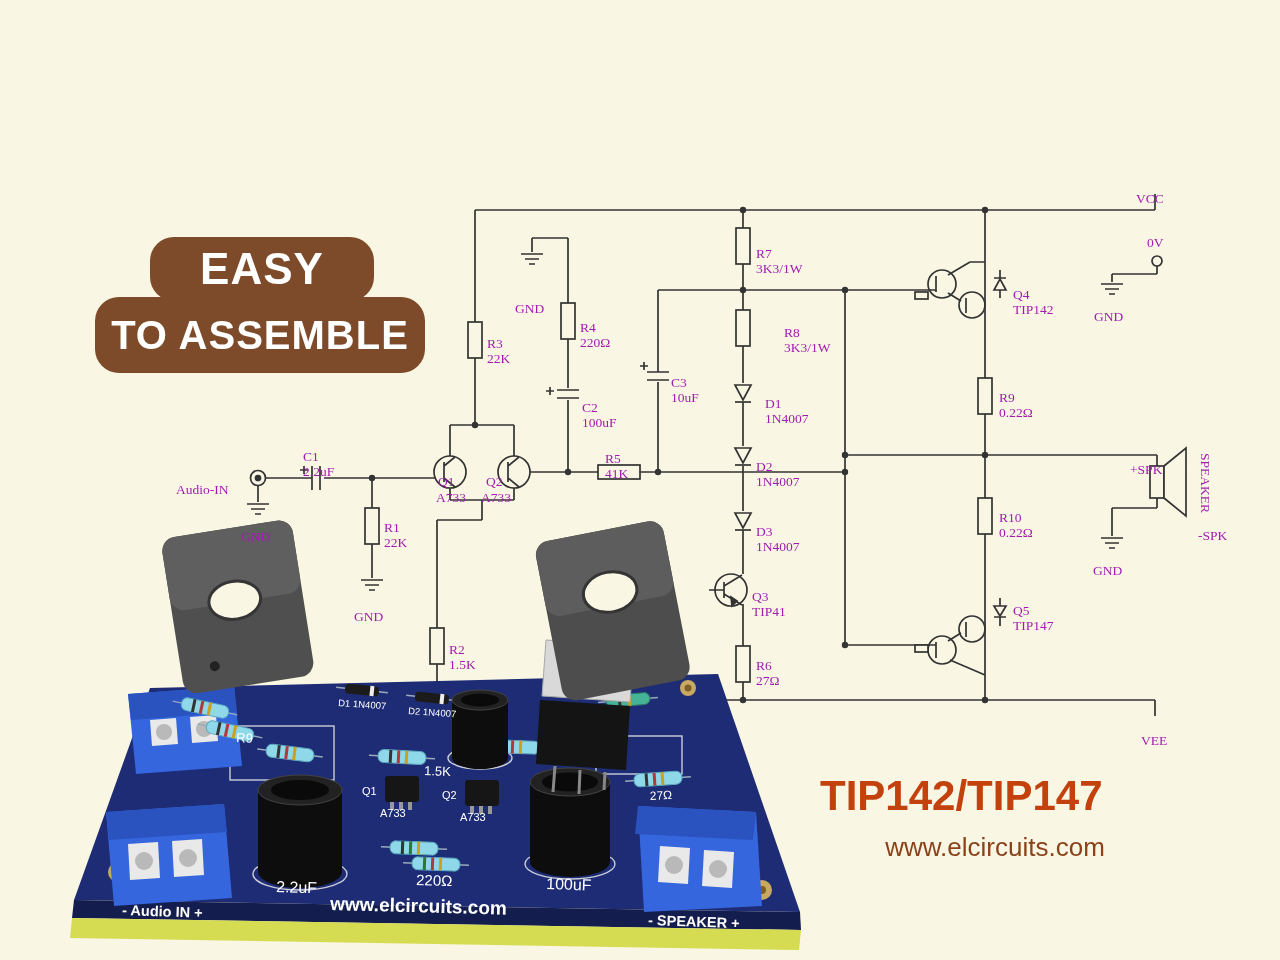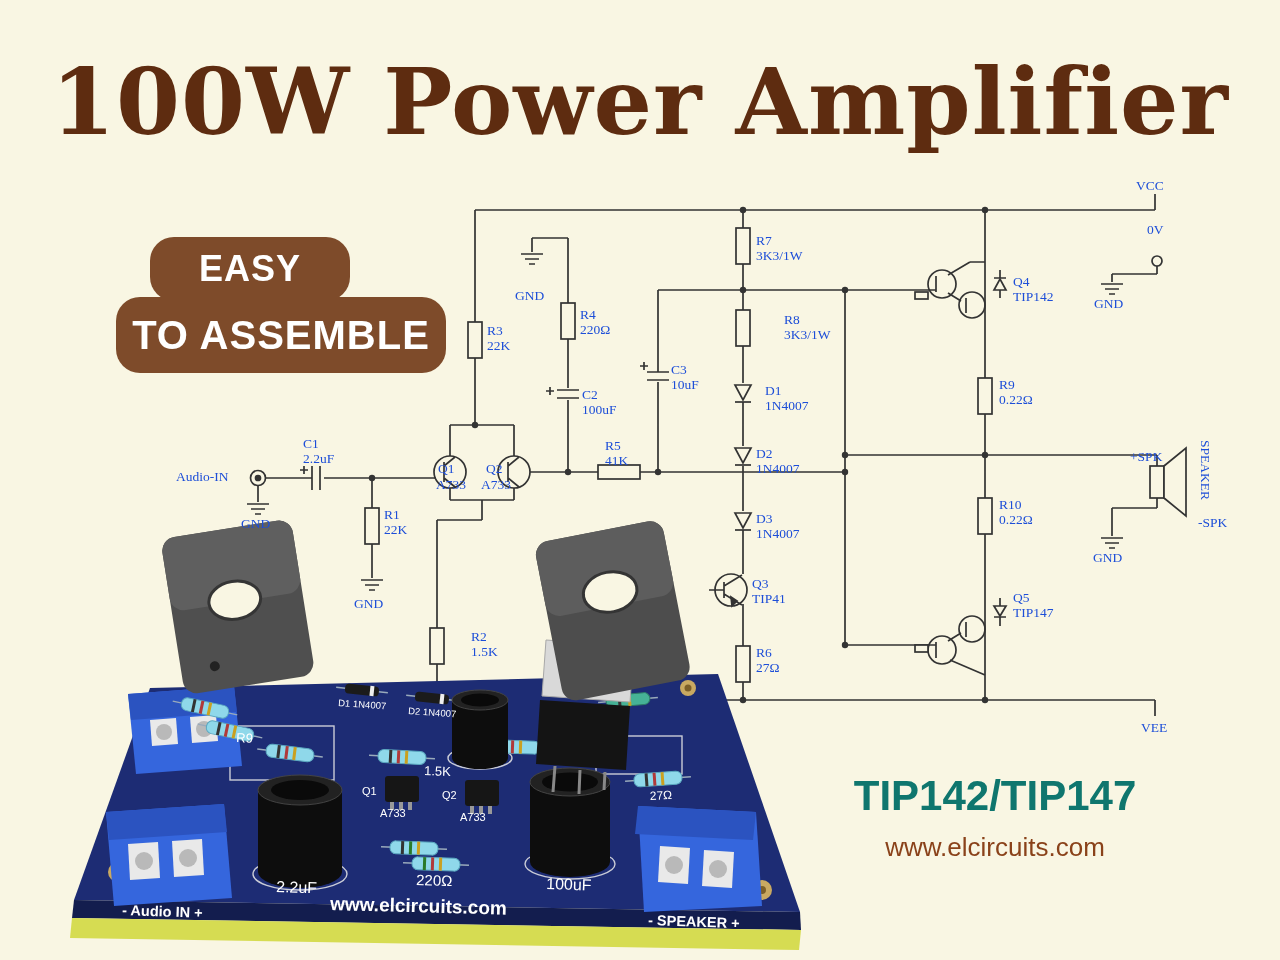--- a/index.html
+++ b/index.html
@@ -4,27 +4,27 @@
 <style>
   html,body{margin:0;padding:0;background:#888;}
   .canvas{position:relative;width:1280px;height:960px;background:#f9f6e3;overflow:hidden;
           font-family:"Liberation Serif",serif;color:#111;}
   .layer{position:absolute;left:0;top:0;width:1280px;height:960px;}
   .page-title{position:absolute;left:0;top:48px;width:100%;text-align:center;
       font-family:"DejaVu Serif",serif;font-weight:bold;font-size:92px;color:#5e2c10;letter-spacing:1px;}
   .badge{position:absolute;background:#7e4b2a;border-radius:24px;color:#fff;
       font-family:"Liberation Sans",sans-serif;font-weight:bold;
       display:flex;align-items:center;justify-content:center;}
-  .badge.b1{left:150px;top:237px;width:200px;height:64px;font-size:36px;letter-spacing:1px;}
-  .badge.b2{left:95px;top:297px;width:330px;height:76px;font-size:40px;letter-spacing:1px;margin-left:21px;}
-  .slabel{position:absolute;font-size:13.5px;line-height:15px;white-space:nowrap;color:#1d4ed8;}
+  .badge.b1{left:150px;top:237px;width:224px;height:64px;font-size:44px;letter-spacing:1px;}
+  .badge.b2{left:95px;top:297px;width:330px;height:76px;font-size:40px;letter-spacing:1px;}
+  .slabel{position:absolute;font-size:13.5px;line-height:15px;white-space:nowrap;color:#a21caf;margin-top:13px;}
   .slabel span{display:block;}
   .vert{writing-mode:vertical-rl;}
-  .models{position:absolute;left:820px;top:772px;width:350px;text-align:center;
-      font-family:"Liberation Sans",sans-serif;font-weight:bold;font-size:42px;color:#0f766e;}
+  .models{position:absolute;left:820px;top:772px;width:350px;
+      font-family:"Liberation Sans",sans-serif;font-weight:bold;font-size:42px;color:#c2410c;}
   .site{position:absolute;left:820px;top:832px;width:350px;text-align:center;
       font-family:"Liberation Sans",sans-serif;font-size:26px;color:#8a421a;}
 </style>
 </head>
 <body>
 
 <div class="canvas">
 
   <svg class="layer" viewBox="0 0 1280 960">
 
@@ -333,21 +333,20 @@
       <ellipse cx="236" cy="600" rx="26" ry="19" fill="#f9f6e3" stroke="#353535" stroke-width="3"></ellipse>
       <circle cx="206" cy="662" r="5" fill="#222"></circle>
     </g>
     <g transform="rotate(-11 612 612)">
       <rect x="548" y="530" width="130" height="162" rx="14" fill="#4d4d4d"></rect>
       <rect x="548" y="530" width="130" height="76" rx="14" fill="#5d5d5d"></rect>
       <ellipse cx="614" cy="592" rx="27" ry="20" fill="#f9f6e3" stroke="#343434" stroke-width="3"></ellipse>
     </g>
   </svg>
 
-  <div class="page-title">100W Power Amplifier</div>
 
   <div class="badge b1">
     <span>EASY</span>
   </div>
   <div class="badge b2">
     <span>TO ASSEMBLE</span>
   </div>
 
   <div class="slabel" style="left:176px;top:469px">
       <span>Audio-IN</span>
@@ -359,21 +358,21 @@
       <span>C1</span>
       <span>2.2uF</span>
     </div>
   <div class="slabel" style="left:384px;top:507px">
       <span>R1</span>
       <span>22K</span>
     </div>
   <div class="slabel" style="left:354px;top:596px">
       <span>GND</span>
     </div>
-  <div class="slabel" style="left:471px;top:629px">
+  <div class="slabel" style="left:449px;top:629px">
       <span>R2</span>
       <span>1.5K</span>
     </div>
   <div class="slabel" style="left:438px;top:461px">
       <span>Q1</span>
     </div>
   <div class="slabel" style="left:486px;top:461px">
       <span>Q2</span>
     </div>
   <div class="slabel" style="left:436px;top:477px">

